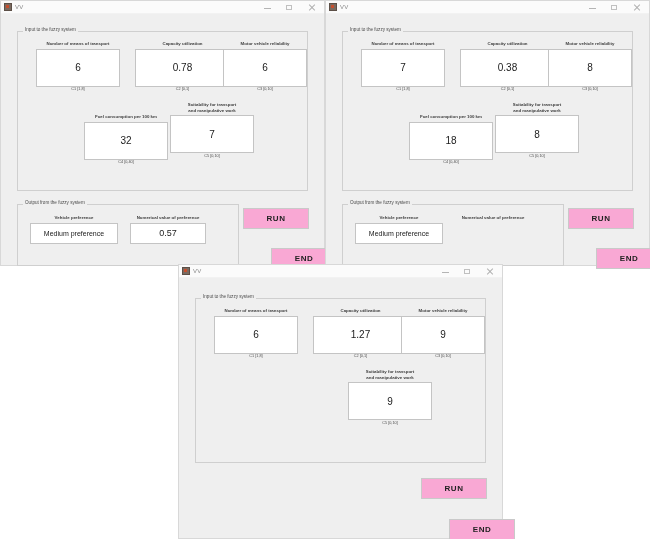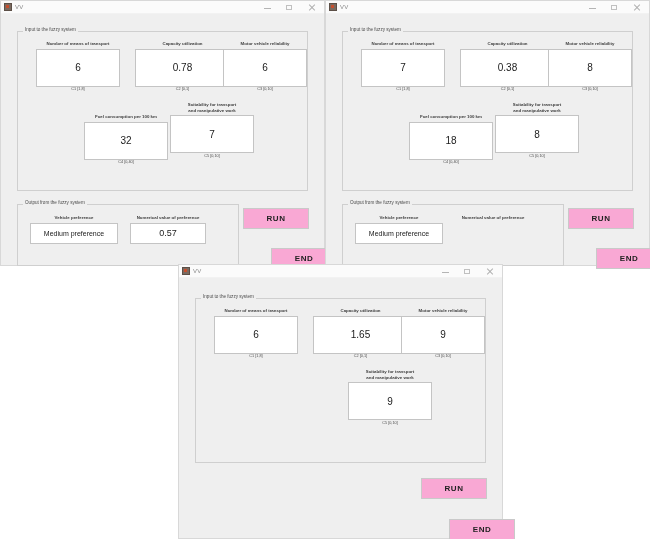--- a/index.html
+++ b/index.html
@@ -356,21 +356,21 @@
       <span class="panel-legend">Input to the fuzzy system</span>
 
       <div class="field f-c1">
         <div class="field-label">Number of means of transport</div>
         <div class="field-box">6</div>
         <div class="field-range">C1 [1,8]</div>
       </div>
 
       <div class="field f-c2">
         <div class="field-label">Capacity utilization</div>
-        <div class="field-box">1.65</div>
+        <div class="field-box">1.27</div>
         <div class="field-range">C2 [0,1]</div>
       </div>
 
       <div class="field f-c3">
         <div class="field-label">Motor vehicle reliability</div>
         <div class="field-box">9</div>
         <div class="field-range">C3 [0,10]</div>
       </div>
 
 

